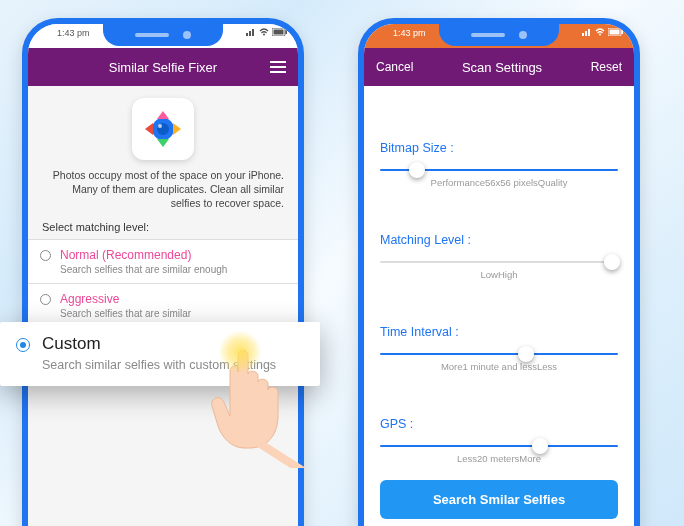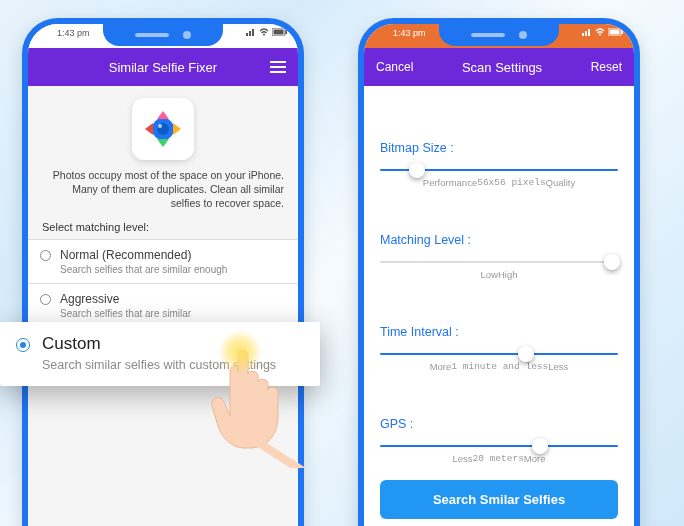--- a/index.html
+++ b/index.html
@@ -26,21 +26,21 @@
     display: flex; align-items: center; justify-content: center; gap: 14px;
   }
   .speaker { width: 34px; height: 4px; background: #9dc2f7; border-radius: 3px; }
   .cam { width: 8px; height: 8px; background: #9dc2f7; border-radius: 50%; }
   .status-left, .status-right { position: absolute; top: 4px; font-size: 9px; color: #fff; font-weight: 500; }
   .phone1 .status-left, .phone1 .status-right { color: #555; }
   .status-left { left: 29px; }
   .status-right { right: 10px; display: flex; gap: 3px; align-items: center; }
   
   .appbar {
-    background: #6d28d9; color: #fff; height: 38px;
+    background: #701a75; color: #fff; height: 38px;
     display: flex; align-items: center; justify-content: space-between;
     padding: 0 12px; font-size: 13px;
   }
   .appbar .title { flex: 1; text-align: center; font-weight: 500; }
   .hamburger { display: flex; flex-direction: column; gap: 3px; }
   .hamburger span { display: block; width: 16px; height: 2px; background: #fff; }
   .header-spacer { width: 16px; }
   .link { font-size: 12px; }
   
   .p1-body { background: #f5f5f5; height: 100%; }
@@ -53,21 +53,21 @@
   .desc { font-size: 10.5px; color: #444; padding: 0 14px 10px; line-height: 1.35; text-align: right; }
   .subhead { font-size: 11px; color: #333; padding: 0 14px 6px; }
   .option { background: #fff; border-top: 1px solid #ddd; padding: 8px 14px 8px 32px; position: relative; }
   .option:last-of-type { border-bottom: 1px solid #ddd; }
   .radio {
     position: absolute; left: 12px; top: 10px;
     width: 11px; height: 11px; border: 1px solid #888; border-radius: 50%;
   }
   .radio.sel { border-color: #1e88e5; }
   .radio.sel::after { content:""; position:absolute; inset:2px; background:#1e88e5; border-radius:50%; }
-  .opt-title { font-size: 12px; color: #404040; }
+  .opt-title { font-size: 12px; color: #ec4899; }
   .opt-sub { font-size: 10px; color: #888; margin-top: 2px; }
   .option.dim .opt-title, .option.dim .opt-sub { color: #aaa; }
   
   .callout {
     position: absolute; left: 0; top: 322px; width: 320px;
     background: #fff; border-radius: 2px;
     box-shadow: 0 8px 28px rgba(0,0,0,0.3);
     padding: 12px 16px 14px 42px;
   }
   .callout .radio { left: 16px; top: 16px; width: 14px; height: 14px; }
@@ -83,21 +83,21 @@
   .p2-body { padding: 10px 16px; background: #fff; }
   .setting { margin-bottom: 16px; }
   .setting-label { font-size: 12.5px; color: #1f74f2; margin-bottom: 14px; margin-top: 45px; }
   .slider-track { height: 2px; background: #1f74f2; border-radius: 2px; position: relative; margin: 6px 0; }
   .slider-track.gray { background: #dcdcdc; }
   .knob {
     position: absolute; top: -7px; width: 16px; height: 16px; background: #fff;
     border-radius: 50%; box-shadow: 0 2px 5px rgba(0,0,0,0.35);
   }
   .slider-labels { display: flex; justify-content: center; font-size: 9.5px; color: #9a9a9a; margin-top: 6px; }
-  .slider-labels .mid { color: #9a9a9a; font-family: Liberation Mono, monospace; }
+  .slider-labels .mid { color: #9a9a9a; }
   .cta {
     margin-top: 14px; background: #2196f3; color: #fff; text-align: center;
     padding: 12px 0; border-radius: 6px; font-size: 13px; font-weight: 600;
   }
   
   .phone2 .notch-bar { background: #eb7133; }
   .phone1 .notch-bar { background: #fff; }
 </style>
 </head>
 <body>

